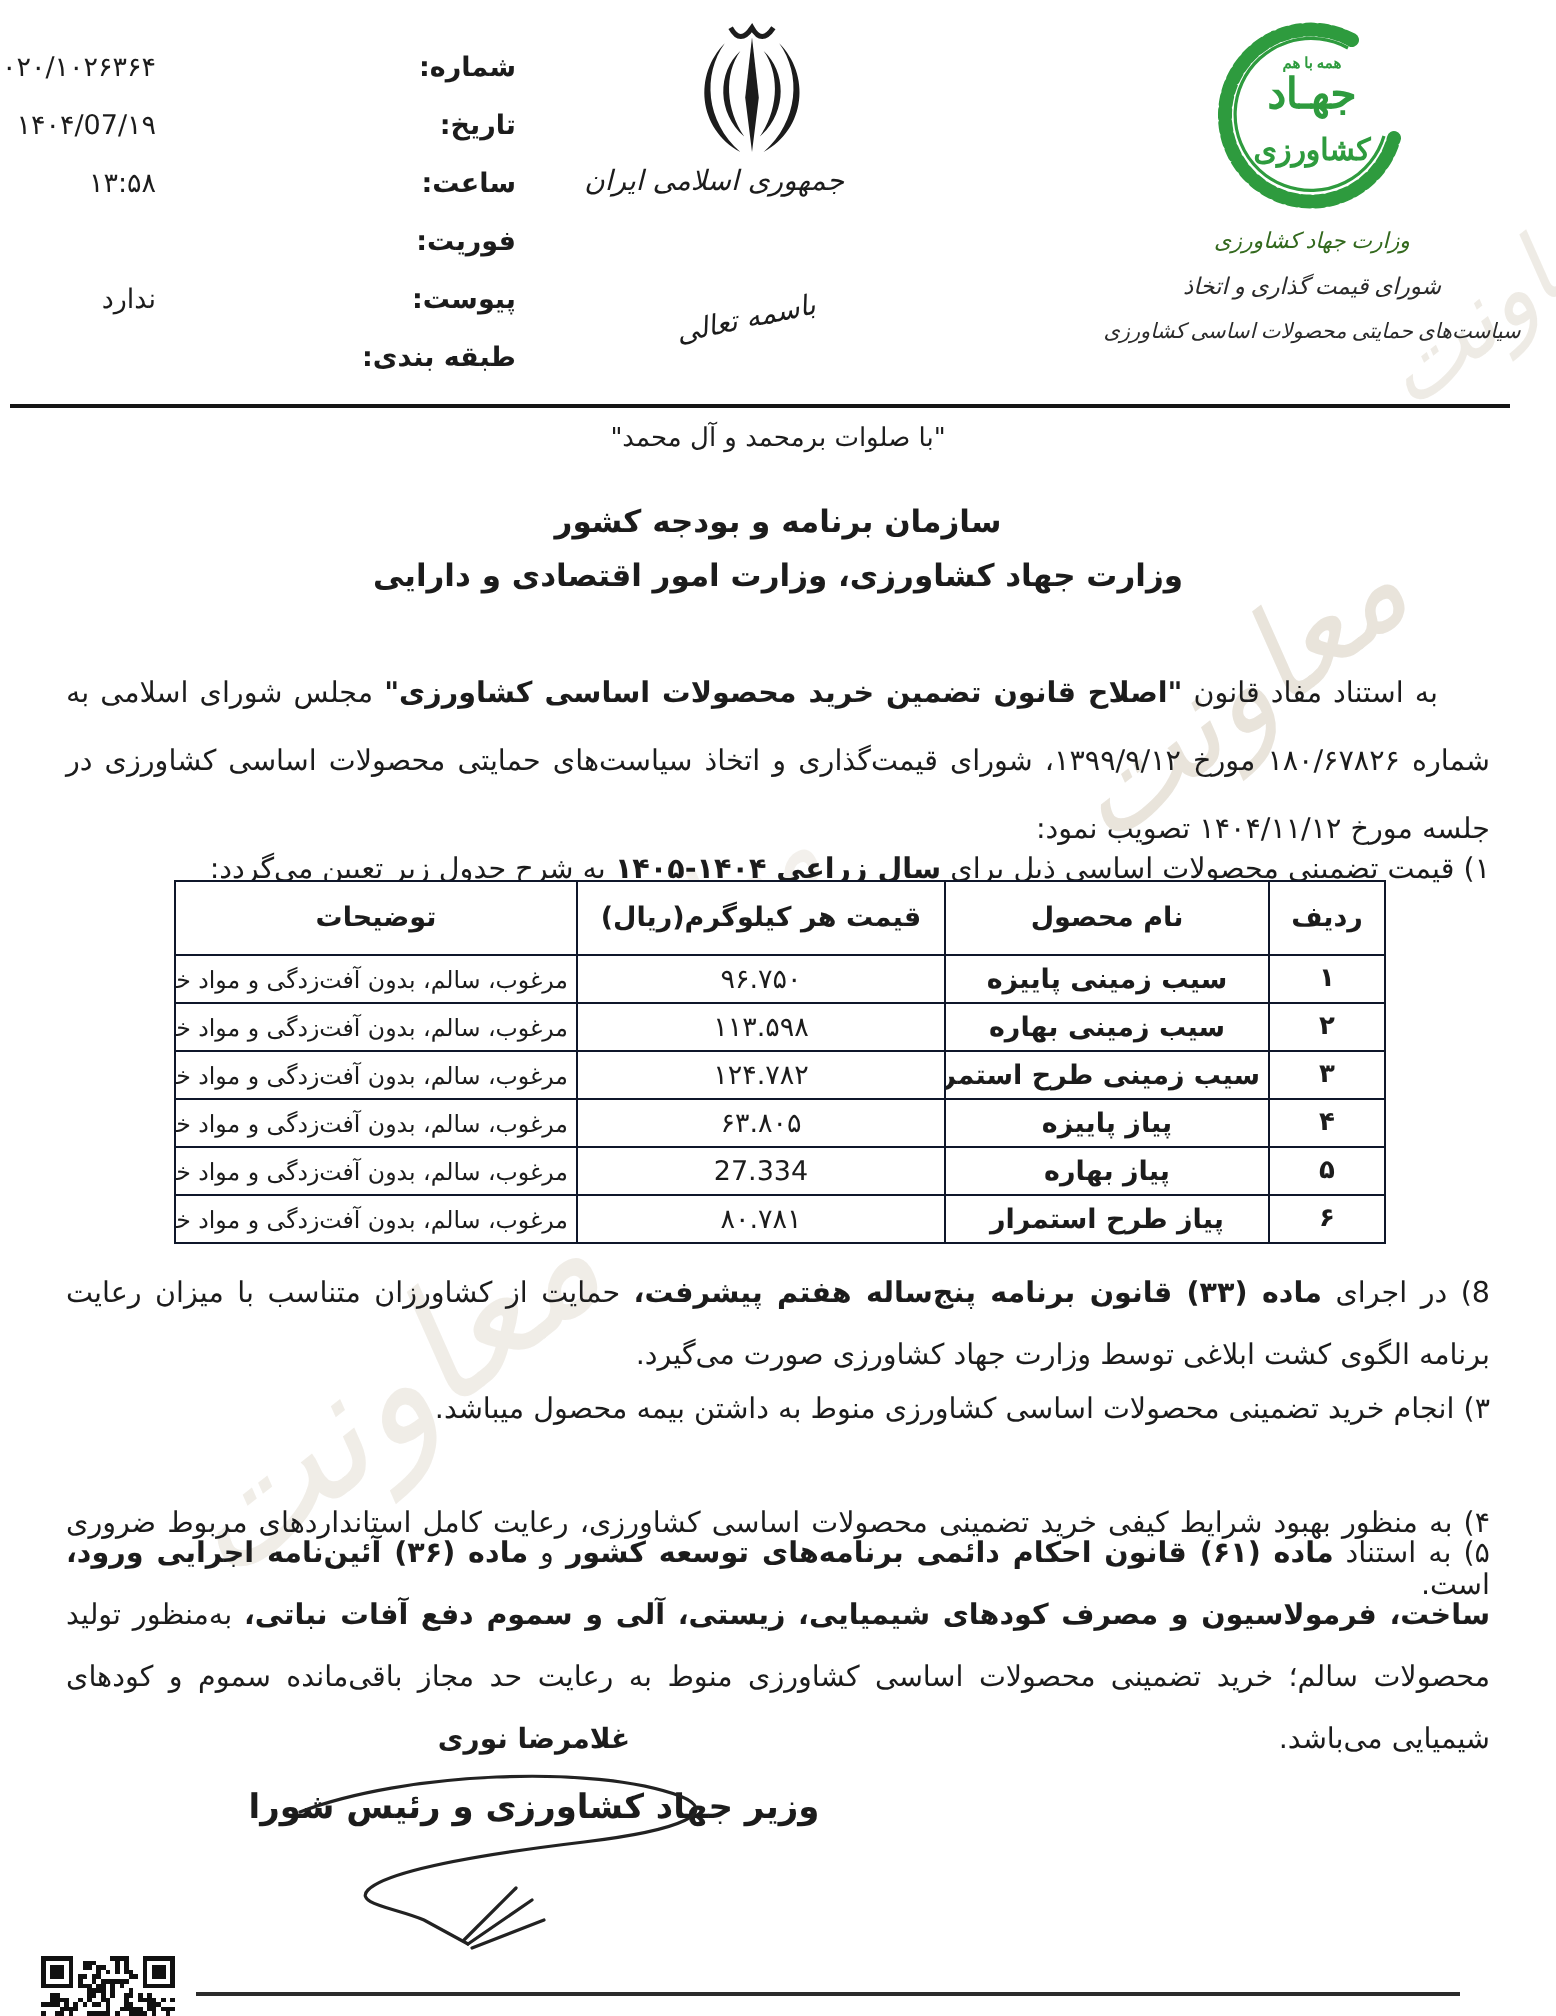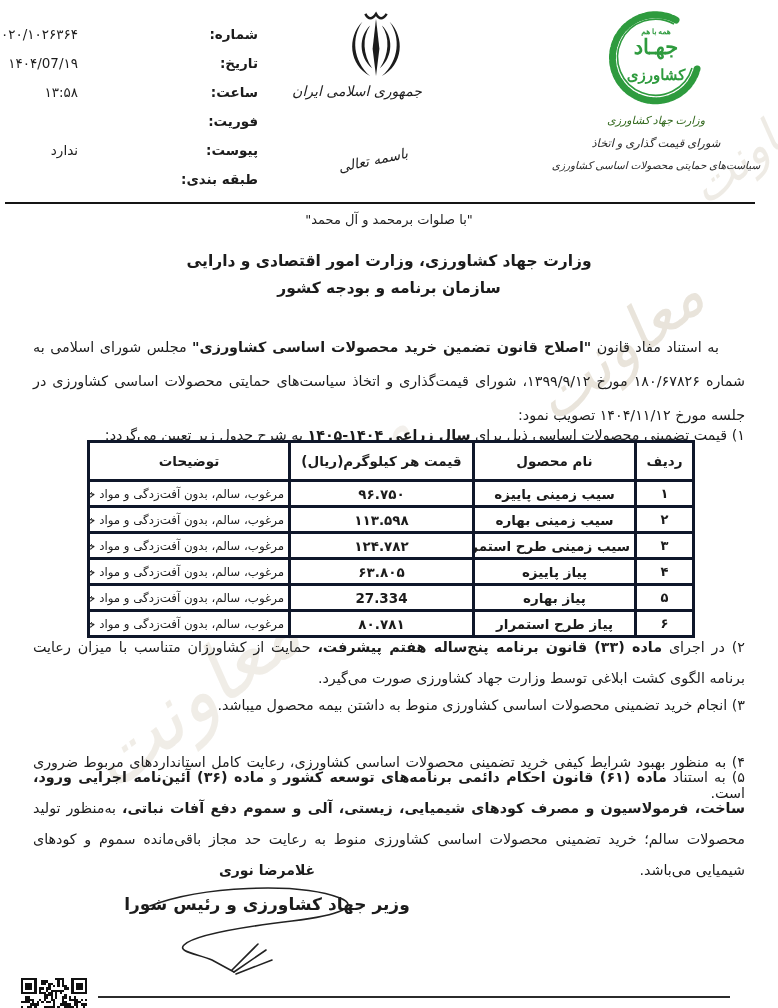--- a/index.html
+++ b/index.html
@@ -42,27 +42,27 @@
   .intro{top:316px;line-height:34px;text-indent:26px;}
   .item1{top:406px;line-height:31px;}
   .item2{top:618px;line-height:31px;}
   .item3{top:676px;line-height:31px;}
   .item4{top:733px;line-height:31px;}
   .item5{top:748px;line-height:31px;}
   .b{font-weight:bold;}
   
   .price-table{position:absolute;top:440px;left:87px;width:605px;border-collapse:collapse;
                table-layout:fixed;direction:rtl;z-index:2;background:#fff;}
-  .price-table th,.price-table td{border:3px solid #0f172a;text-align:center;vertical-align:middle;
+  .price-table th,.price-table td{border:1px solid #0f172a;text-align:center;vertical-align:middle;
                padding:0 4px;overflow:hidden;white-space:nowrap;}
   .price-table th{height:36px;font-size:13.5px;font-weight:bold;}
   .price-table td{height:23px;}
   .price-table td.c0{font-weight:bold;font-size:13px;}
   .price-table td.c1{font-weight:bold;font-size:13.5px;}
-  .price-table td.c2{font-weight:bold;font-size:13.5px;margin-top:44px;}
+  .price-table td.c2{font-weight:normal;font-size:13.5px;margin-top:44px;}
   .price-table td.c3{font-size:11.8px;}
   
   .signature{position:absolute;top:862px;left:112px;width:310px;text-align:center;z-index:3;}
   .sig-name{font-size:14px;font-weight:bold;}
   .sig-title{font-size:17px;font-weight:bold;margin-top:16px;}
   .sig-swoosh{position:absolute;top:18px;left:20px;z-index:4;pointer-events:none;}
   
   .qr{position:absolute;top:978px;left:20px;width:68px;height:30px;overflow:hidden;z-index:2;}
 </style>
 </head>
@@ -132,22 +132,22 @@
     </div>
     <div class="logo-org1">وزارت جهاد کشاورزی</div>
     <div class="logo-org2">شورای قیمت گذاری و اتخاذ</div>
     <div class="logo-org3">سیاست‌های حمایتی محصولات اساسی کشاورزی</div>
   </div>
 
   <div class="top-rule"></div>
 
   <div class="salutation">"با صلوات برمحمد و آل محمد"</div>
   <div class="addressees">
+    <div>سازمان برنامه و بودجه کشور</div>
     <div>وزارت جهاد کشاورزی، وزارت امور اقتصادی و دارایی</div>
-    <div>سازمان برنامه و بودجه کشور</div>
   </div>
 
   <p class="para intro"><span>به استناد مفاد قانون </span><span class="b">"اصلاح قانون تضمین خرید محصولات اساسی کشاورزی"</span><span> مجلس شورای اسلامی به شماره ۱۸۰/۶۷۸۲۶ مورخ ۱۳۹۹/۹/۱۲، شورای قیمت‌گذاری و اتخاذ سیاست‌های حمایتی محصولات اساسی کشاورزی در جلسه مورخ ۱۴۰۴/۱۱/۱۲ تصویب نمود:</span></p>
   <p class="para item1"><span>۱) قیمت تضمینی محصولات اساسی ذیل برای </span><span class="b">سال زراعی ۱۴۰۴-۱۴۰۵</span><span> به شرح جدول زیر تعیین می‌گردد:</span></p>
 
   <table class="price-table">
     <colgroup>
       <col style="width:58px">
         <col style="width:162px">
         <col style="width:184px">
@@ -194,21 +194,21 @@
         </tr>
         <tr>
           <td class="c0">۶</td>
           <td class="c1">پیاز طرح استمرار</td>
           <td class="c2">۸۰.۷۸۱</td>
           <td class="c3">مرغوب، سالم، بدون آفت‌زدگی و مواد خارجی</td>
         </tr>
       </tbody>
   </table>
 
-  <p class="para item2"><span>۲) در اجرای </span><span class="b">ماده (۳۳) قانون برنامه پنج‌ساله هفتم پیشرفت،</span><span> حمایت از کشاورزان متناسب با میزان رعایت برنامه الگوی کشت ابلاغی توسط وزارت جهاد کشاورزی صورت می‌گیرد.</span></p>
+  <p class="para item2"><span>8) در اجرای </span><span class="b">ماده (۳۳) قانون برنامه پنج‌ساله هفتم پیشرفت،</span><span> حمایت از کشاورزان متناسب با میزان رعایت برنامه الگوی کشت ابلاغی توسط وزارت جهاد کشاورزی صورت می‌گیرد.</span></p>
   <p class="para item3"><span>۳) انجام خرید تضمینی محصولات اساسی کشاورزی منوط به داشتن بیمه محصول میباشد.</span></p>
   <p class="para item4"><span>۴) به منظور بهبود شرایط کیفی خرید تضمینی محصولات اساسی کشاورزی، رعایت کامل استانداردهای مربوط ضروری است.</span></p>
   <p class="para item5"><span>۵) به استناد </span><span class="b">ماده (۶۱) قانون احکام دائمی برنامه‌های توسعه کشور</span><span> و </span><span class="b">ماده (۳۶) آئین‌نامه اجرایی ورود، ساخت، فرمولاسیون و مصرف کودهای شیمیایی، زیستی، آلی و سموم دفع آفات نباتی،</span><span> به‌منظور تولید محصولات سالم؛ خرید تضمینی محصولات اساسی کشاورزی منوط به رعایت حد مجاز باقی‌مانده سموم و کودهای شیمیایی می‌باشد.</span></p>
 
   <div class="signature">
     <div class="sig-name">غلامرضا نوری</div>
     <div class="sig-title">وزیر جهاد کشاورزی و رئیس شورا</div>
     <span class="sig-swoosh">
       <svg width="250" height="100" viewBox="0 0 250 100" fill="none" stroke="#222" stroke-width="1.6" stroke-linecap="round">
         <path d="M18 26 C70 6 165 2 208 18 C228 26 210 35 160 41 C110 47 62 55 52 65 C45 72 66 74 80 80 L102 92"></path>

